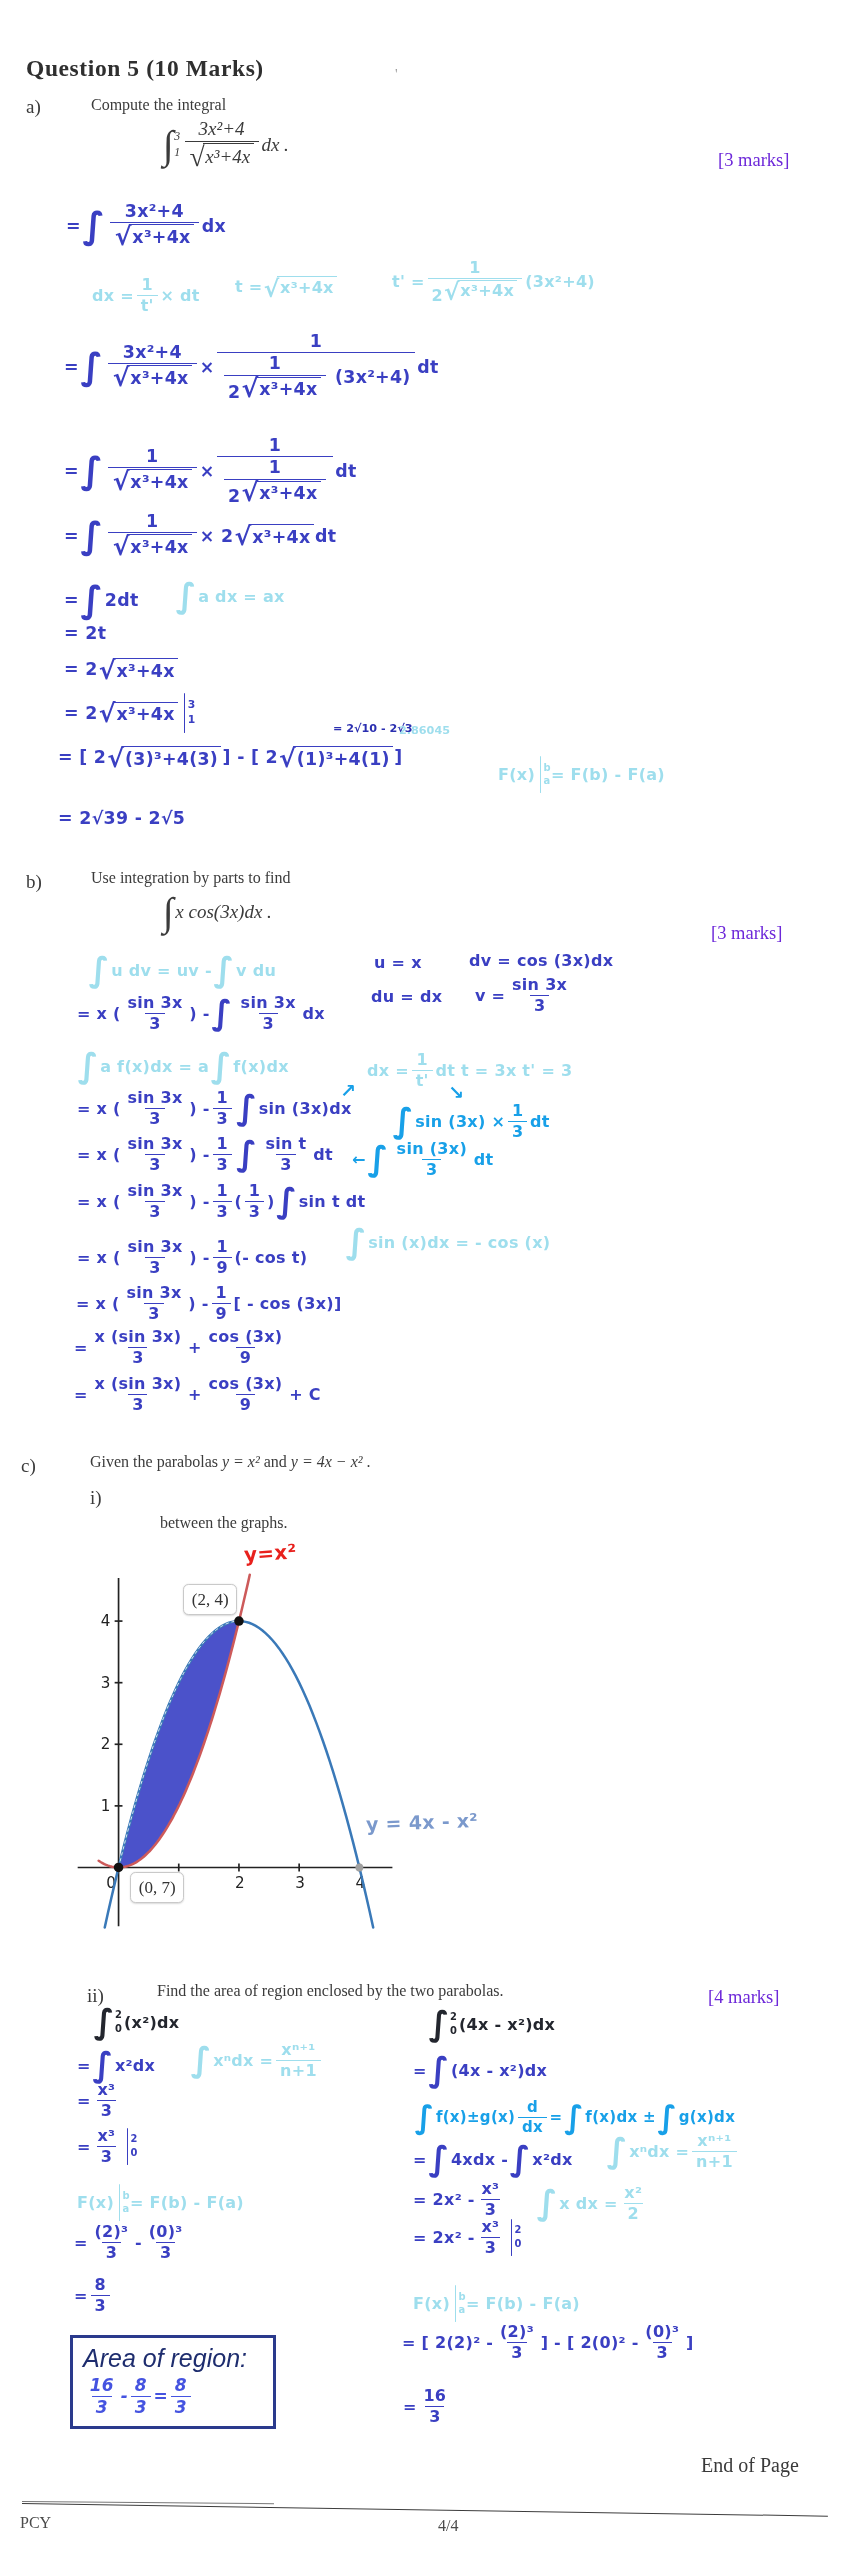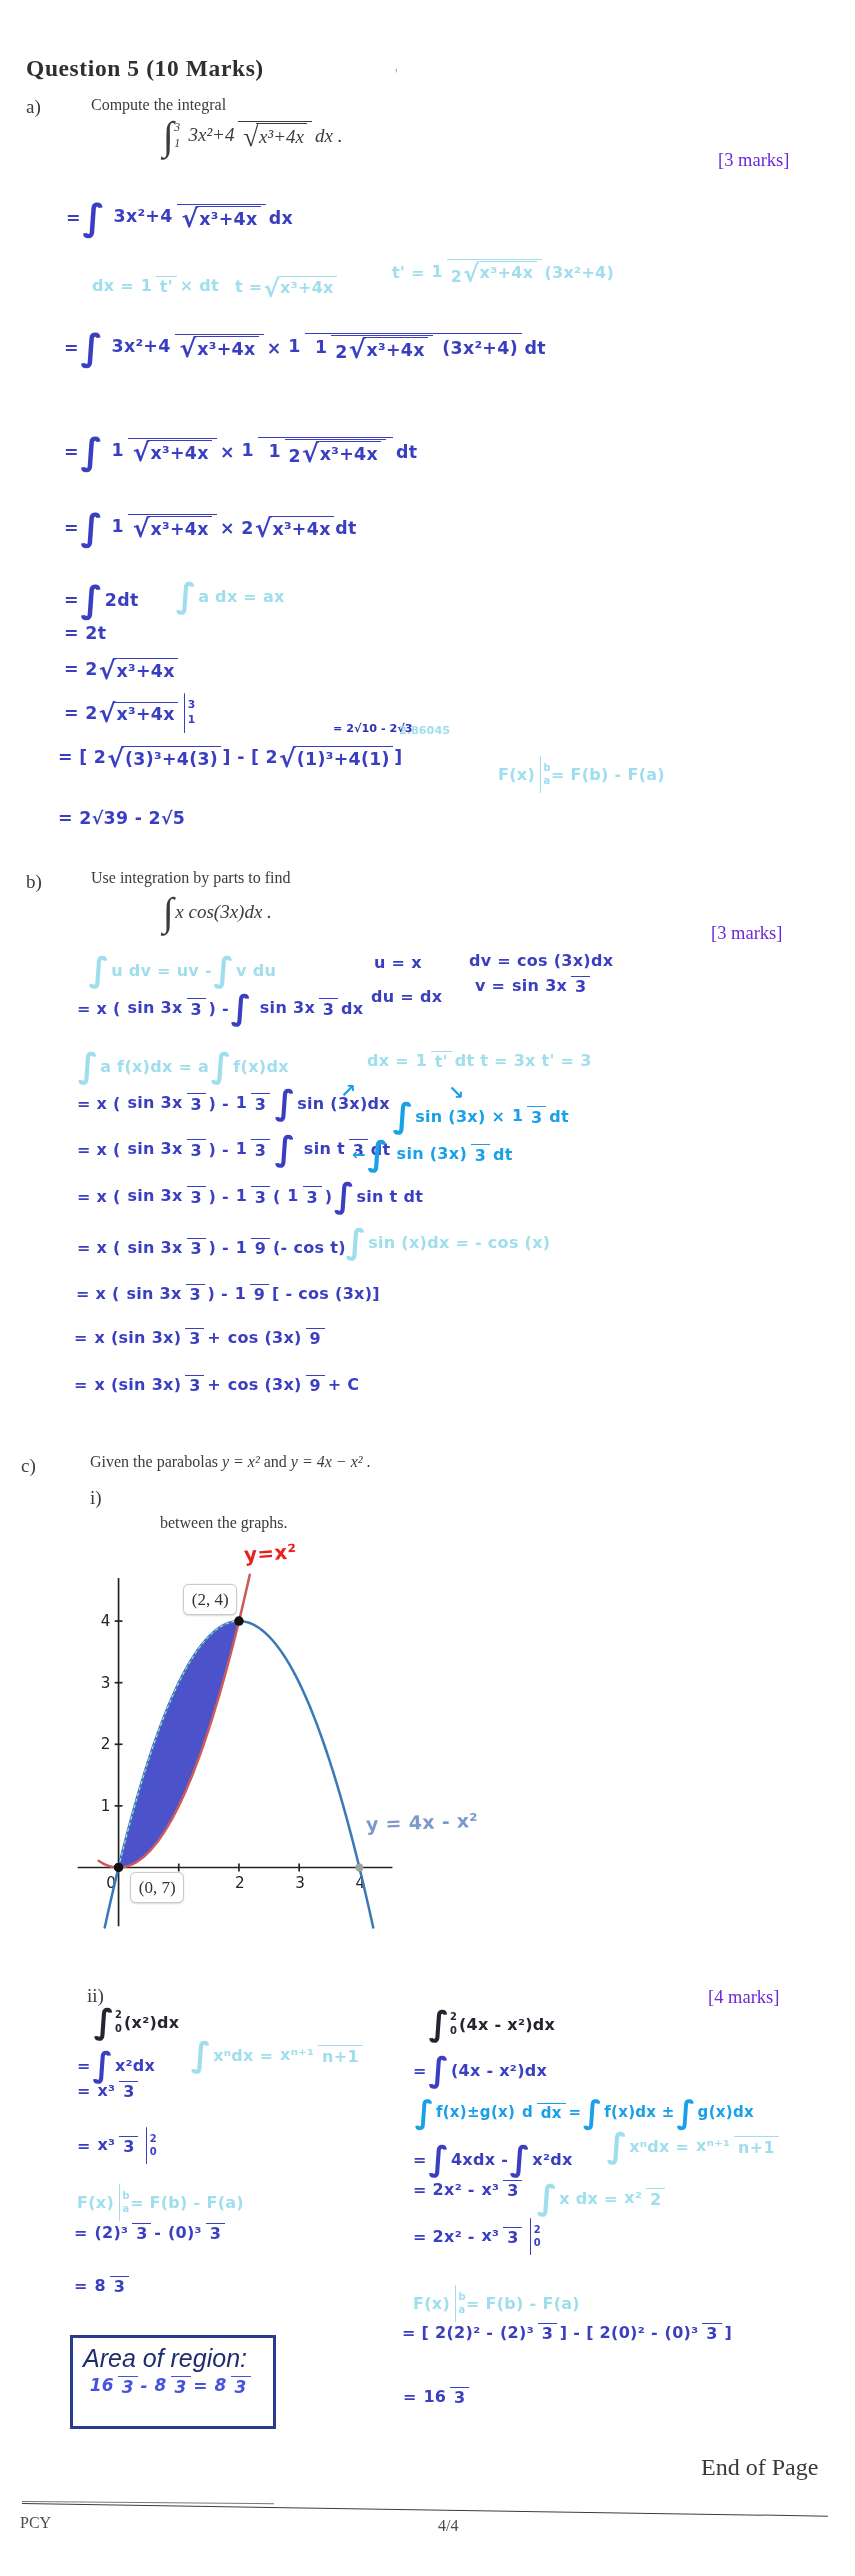--- a/index.html
+++ b/index.html
@@ -16,21 +16,21 @@
       display:flex;align-items:center;font-size:16px;letter-spacing:0.3px;}
   .big{font-size:17.4px;}
   .ink{color:#23262e;}
   .cy1{color:#9edeed;}
   .cy2{color:#18a0e8;}
   .redhw{color:#e8211d;}
   .bluehw{color:#7b99cc;}
   .sm{font-size:11.2px;letter-spacing:0;}
   .arrow{font-size:19px;}
   
-  .mf{display:inline-flex;flex-direction:row;align-items:center;vertical-align:middle;margin:0 2.8px;}
+  .mf{display:inline-flex;flex-direction:column;align-items:center;vertical-align:middle;margin:0 2.8px;}
   .mfn{display:block;padding:0 3.9px 1.1px 3.9px;line-height:1.1;}
   .mfd{display:block;border-top:1.7px solid currentColor;padding:1.1px 3.9px 0 3.9px;line-height:1.1;}
   .printed .mfd{border-top-width:1.1px;}
   .mr{display:inline-flex;align-items:flex-end;margin:0 1.1px;}
   .mrv{font-size:1.45em;line-height:0.75;margin-right:-2.2px;font-weight:inherit;}
   .mrc{border-top:1.7px solid currentColor;padding:1.7px 3.4px 0 2.8px;line-height:1.15;}
   .printed .mrc{border-top-width:1.1px;}
   .mi{display:inline-flex;align-items:center;margin:0 1.7px;}
   .mig{font-size:2.1em;line-height:0.85;font-weight:400;}
   .hw .mig{font-weight:700;}
@@ -334,20 +334,21 @@
         <circle cx="366" cy="143" r="8.5" fill="#111111"></circle>
         <circle cx="581" cy="583" r="7" fill="#a0a0a0"></circle>
       </svg>
   </div>
   <div class="abs hw redhw" style="left:244px;top:1541px;font-size:20px;transform:rotate(-4deg)">y=x²</div>
   <div class="abs hw bluehw" style="left:366px;top:1811px;font-size:19px;transform:rotate(-2deg)">y = 4x - x²</div>
   <div class="abs gbox" style="left:183px;top:1584px">(2, 4)</div>
   <div class="abs gbox" style="left:130px;top:1872px">(0, 7)</div>
 
   <div class="abs printed qlabel" style="left:87px;top:1985px">ii)</div>
+  <div class="abs printed ptext" style="left:157px;top:1982px">Find the area of region enclosed by the two parabolas.</div>
   <div class="abs printed marks" style="left:708px;top:1987px">[4 marks]</div>
 
   <div class="abs hw ink" style="left:92px;top:2008px"><span class="mi">
         <span class="mig">∫</span>
         <span class="mist">
           <span class="mih">2</span>
           <span class="mio">0</span>
         </span>
       </span>(x²)dx</div>
   <div class="abs hw" style="left:77px;top:2051px">= <span class="mi">
@@ -469,20 +470,20 @@
           <span class="mfd">3</span>
         </span> - <span class="mf">
           <span class="mfn">8</span>
           <span class="mfd">3</span>
         </span> = <span class="mf">
           <span class="mfn">8</span>
           <span class="mfd">3</span>
         </span></div>
   </div>
 
-  <div class="abs printed" style="left:701px;top:2454px;font-size:24px;color:#3a3a3a">End of Page</div>
+  <div class="abs printed" style="left:701px;top:2454px;font-size:20px;color:#3a3a3a">End of Page</div>
   <div class="abs scanline" style="left:22.4px;top:2503px;width:806px;transform:rotate(0.9deg)"></div>
   <div class="abs scanline" style="left:22.4px;top:2501px;width:252px;transform:rotate(0.5deg);border-top-color:#777"></div>
   <div class="abs printed footer" style="left:20px;top:2514px;font-size:16px">PCY</div>
   <div class="abs printed footer" style="left:438px;top:2517px;font-size:16px">4/4</div>
 
 </div>
 
 
 </body></html>

